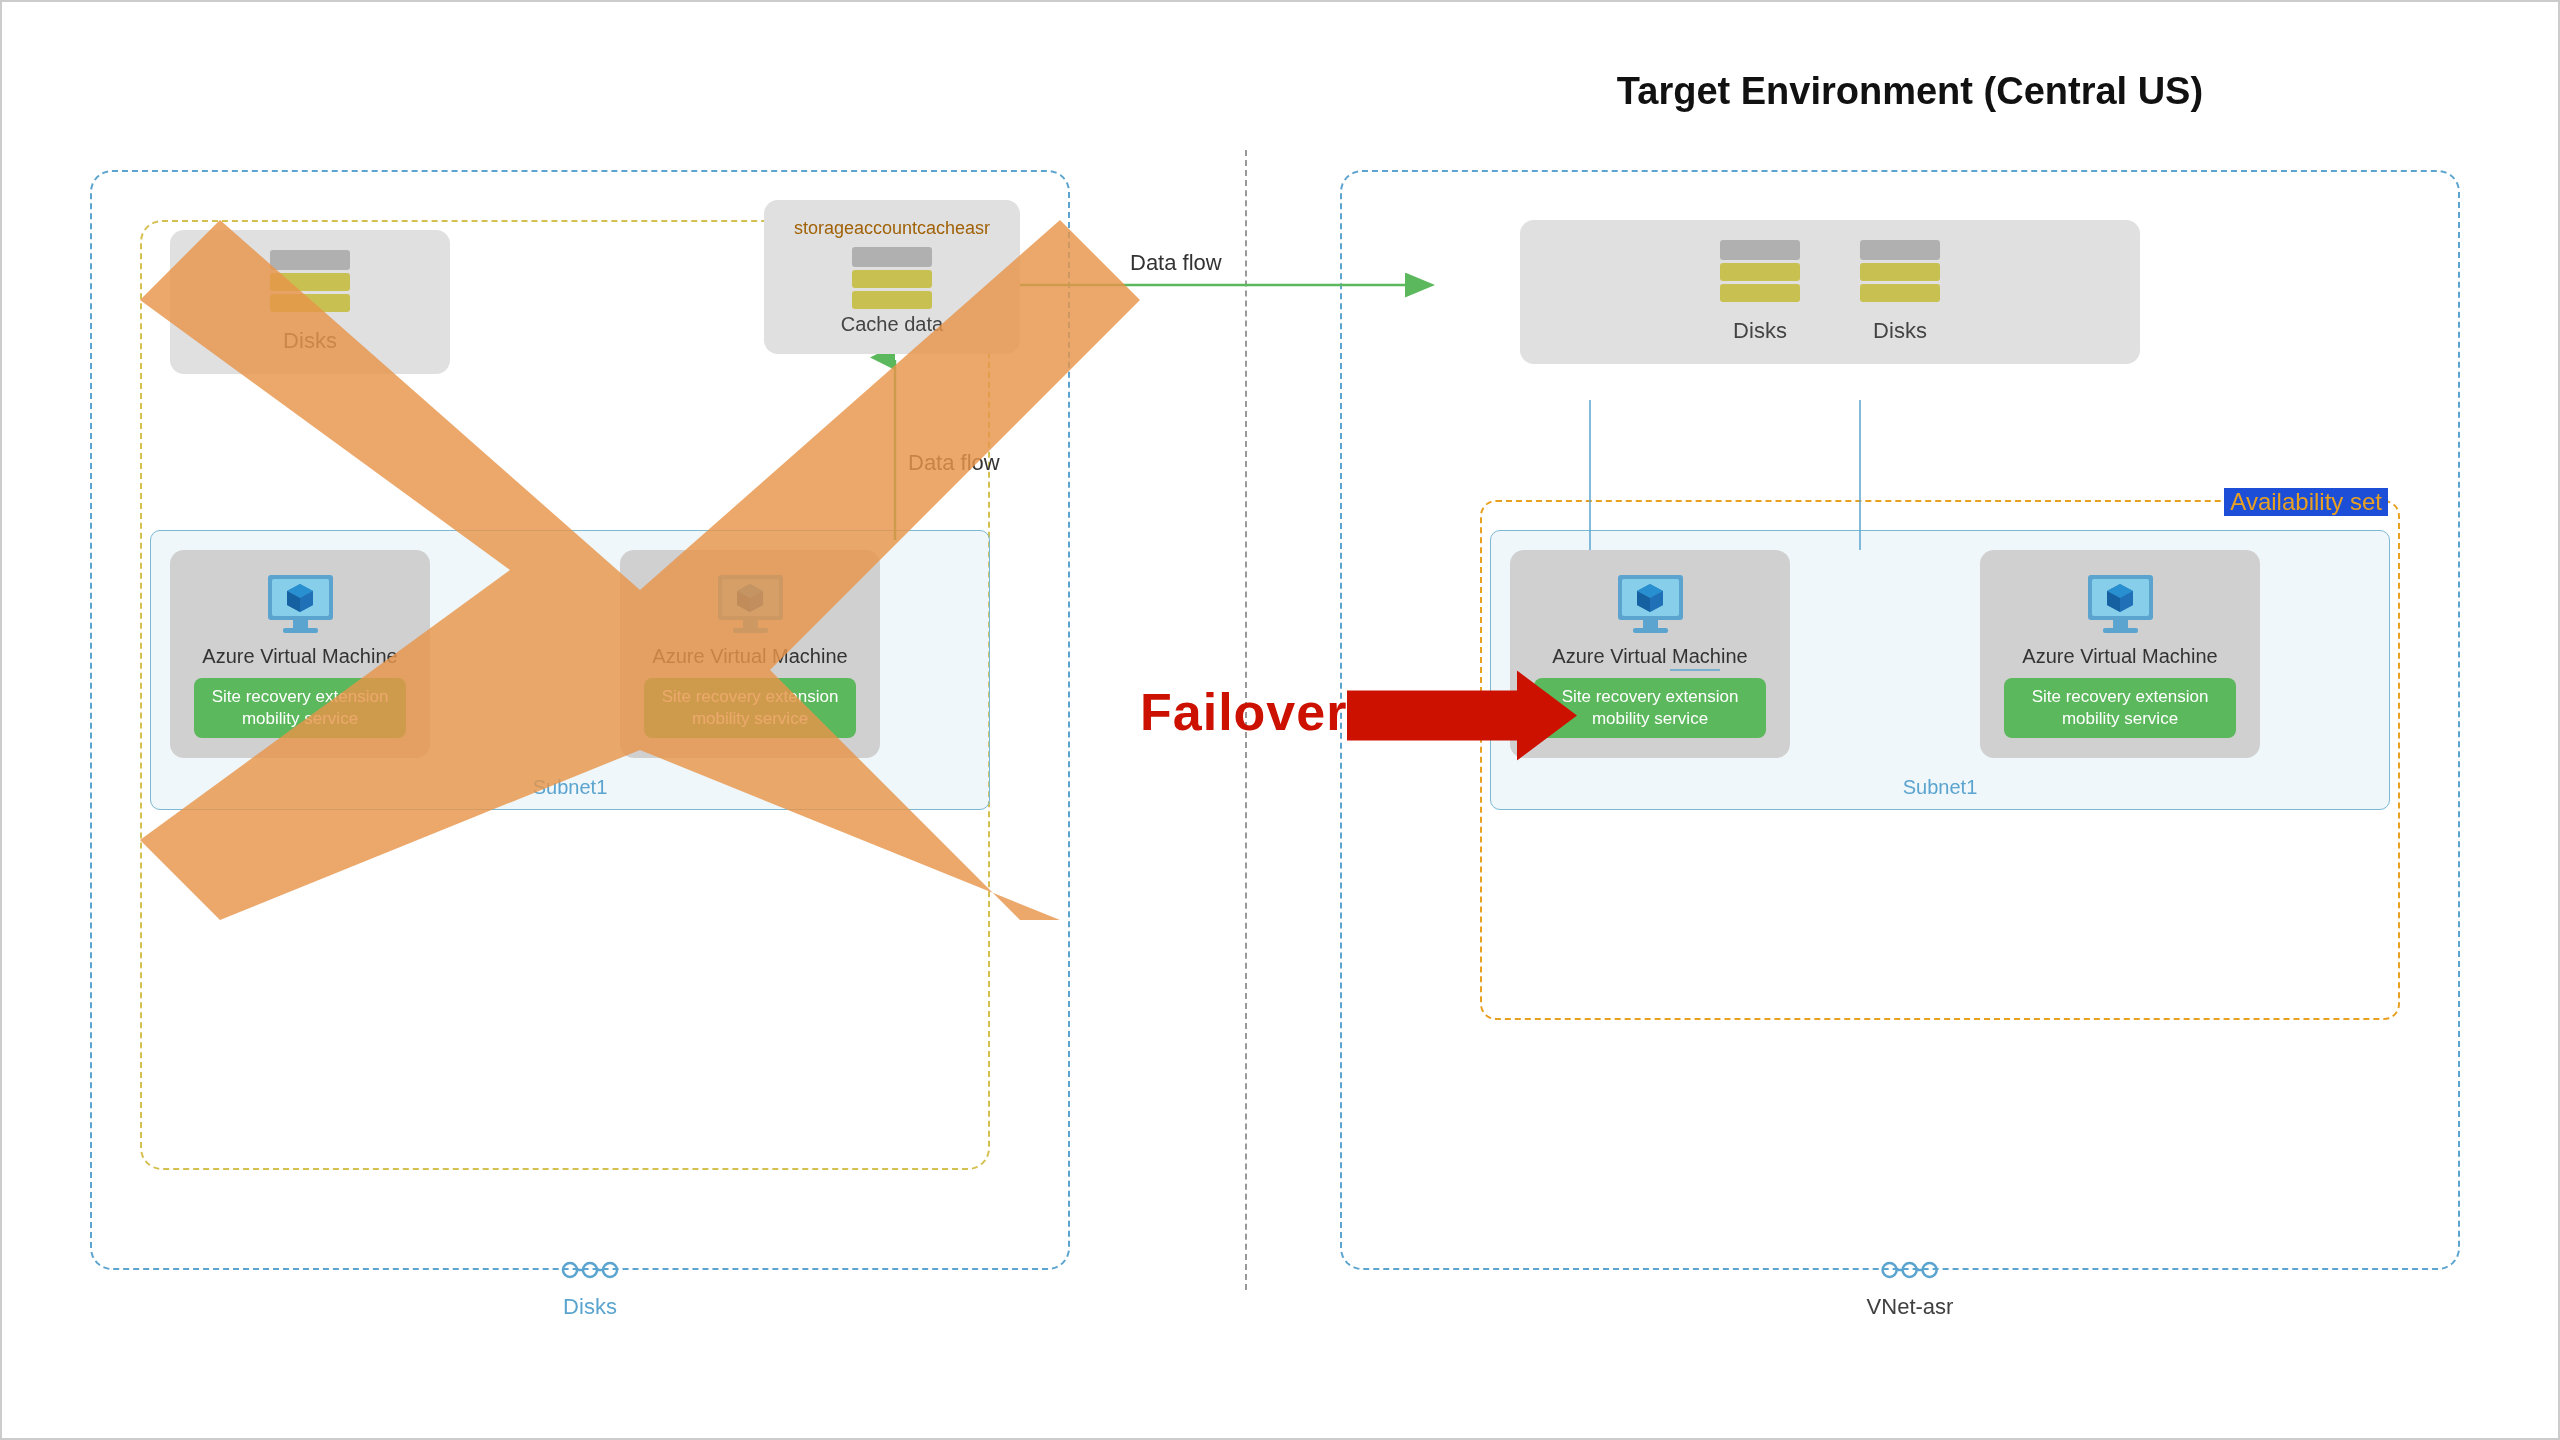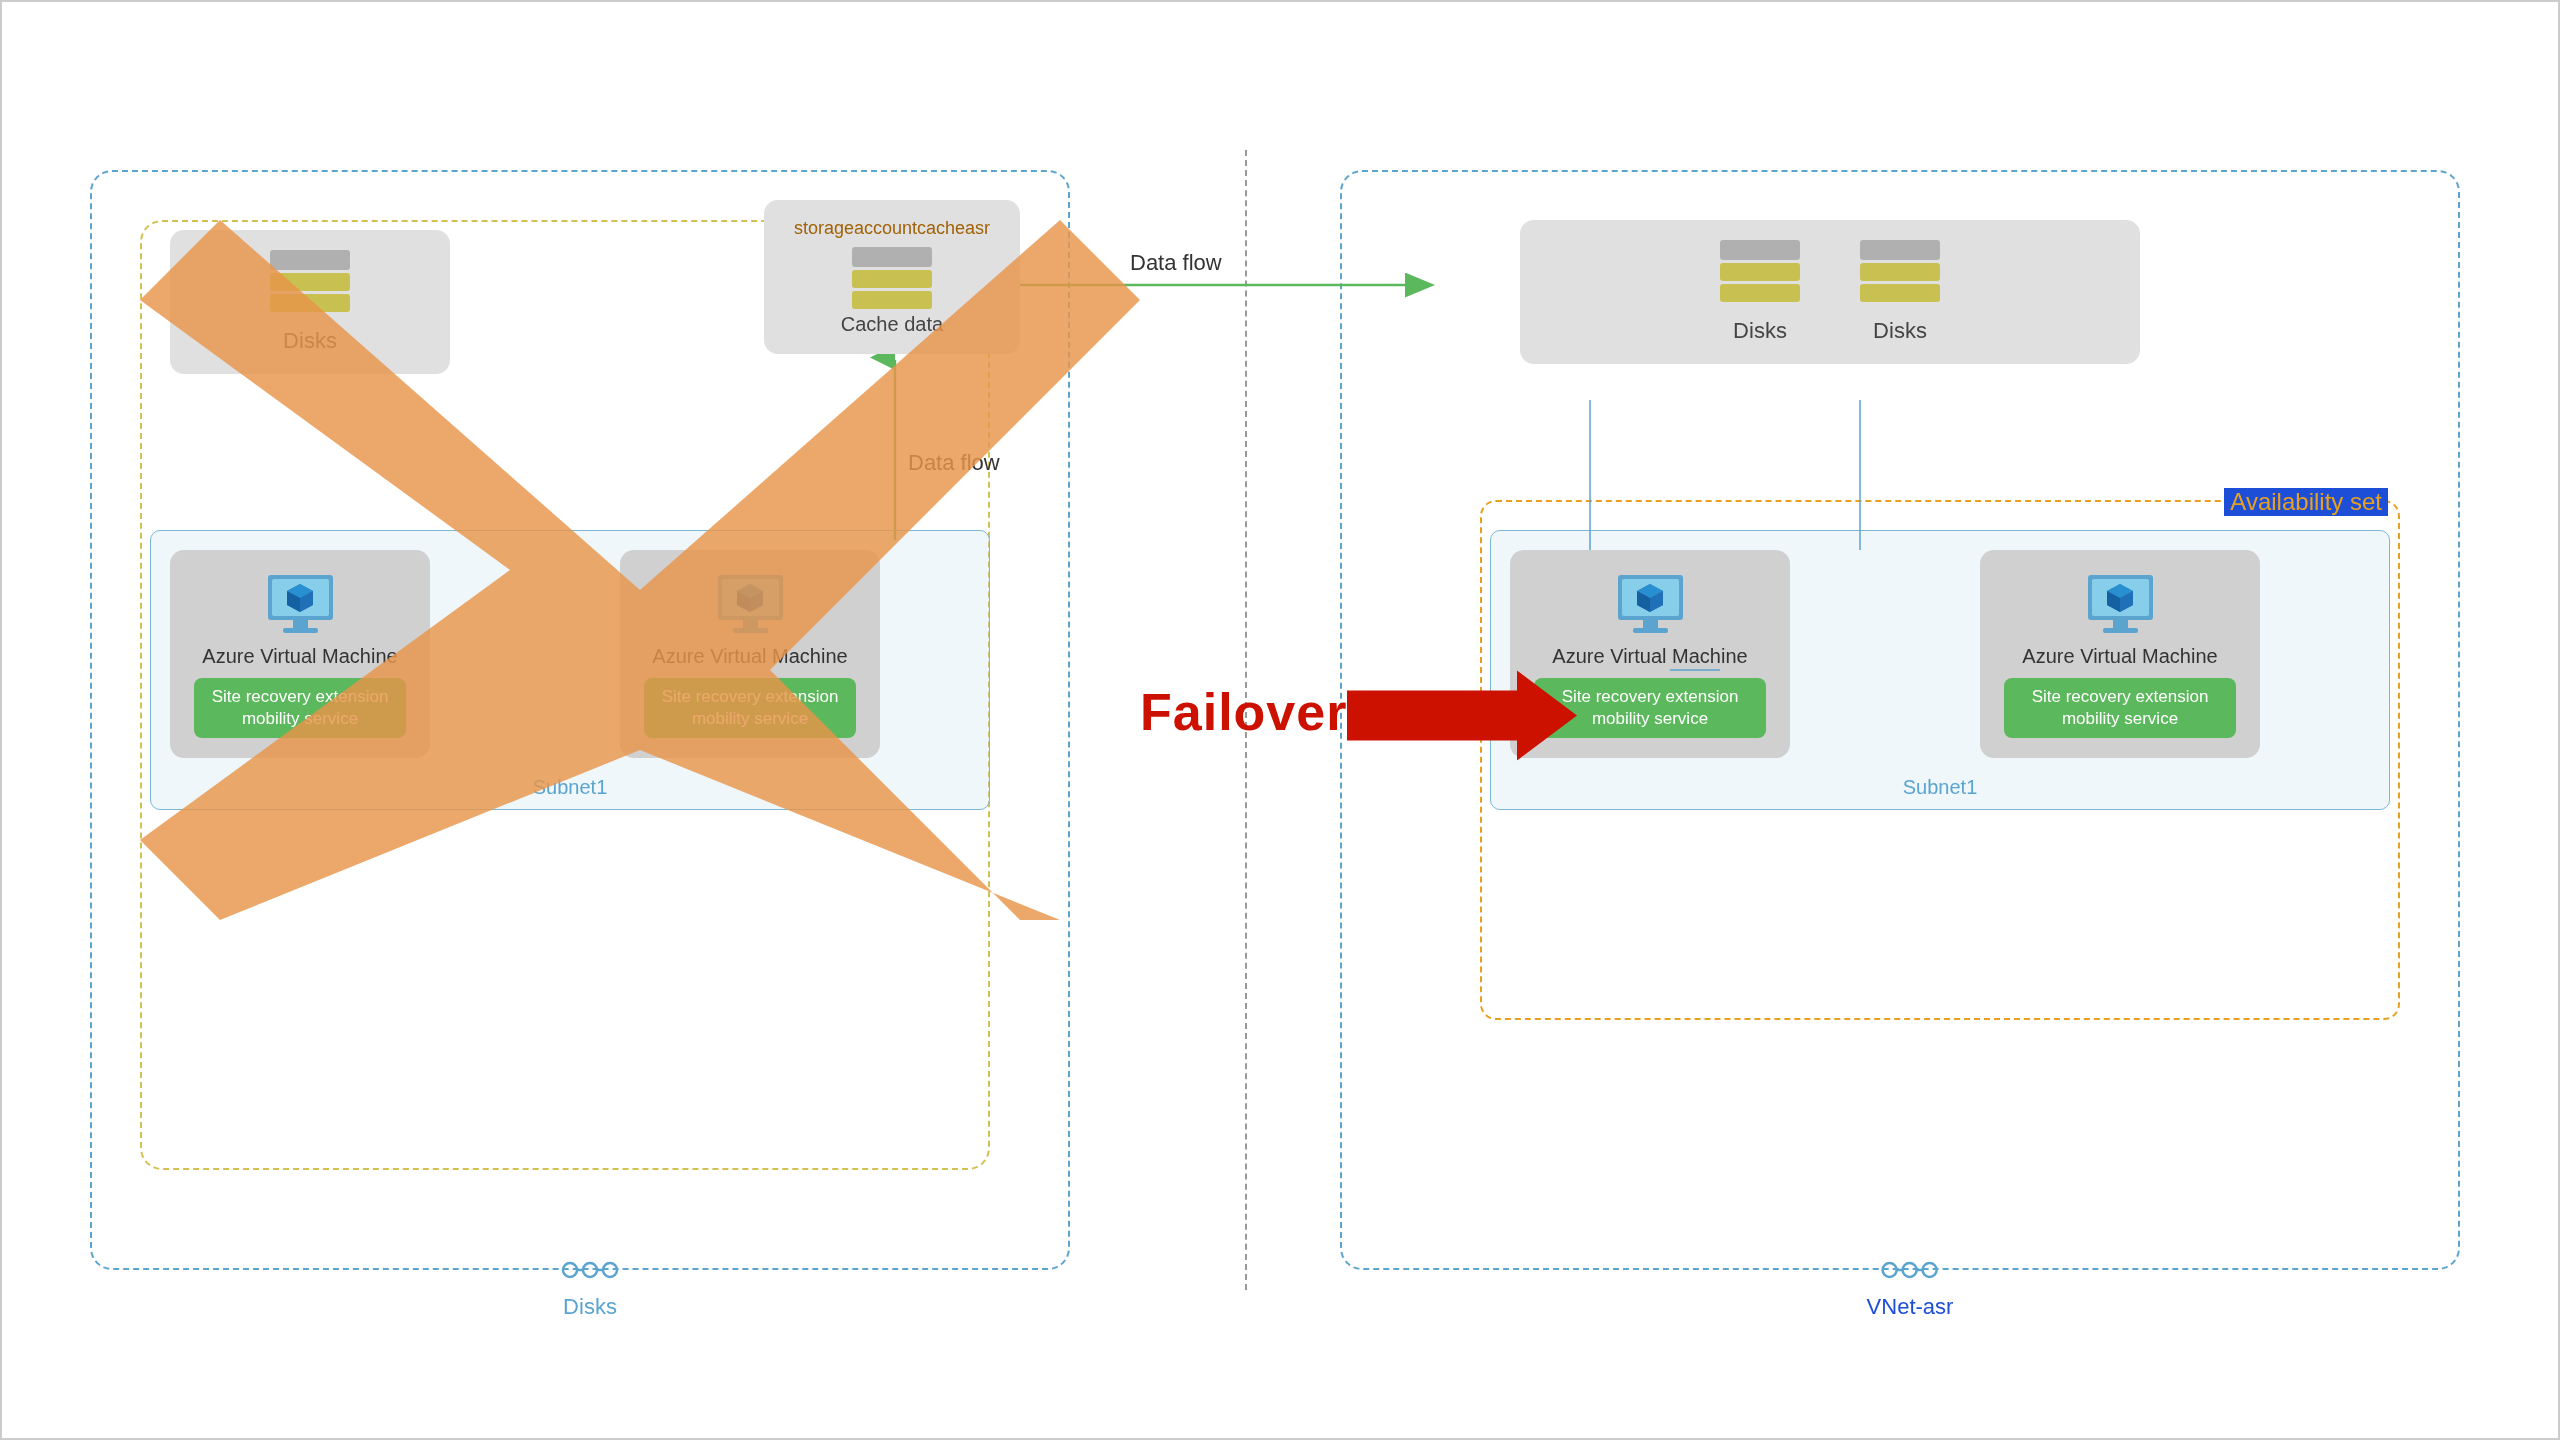--- a/index.html
+++ b/index.html
@@ -296,20 +296,21 @@
           <rect x="0" y="0" width="80" height="20" rx="3" fill="#b0b0b0"></rect>
           <rect x="0" y="23" width="80" height="18" rx="3" fill="#c8c050"></rect>
           <rect x="0" y="44" width="80" height="18" rx="3" fill="#c8c050"></rect>
         </svg>
         <span class="disk-label" style="font-size:20px; color:#444; margin-top:1px;">Cache data</span>
       </div>
 
     </div>
 
     <div class="region-target" style="position:absolute; right:0; top:0; width:1180px; height:1280px;">
+      <div class="region-title" style="position:absolute; top:0; left:50%; transform:translateX(-50%); font-size:38px; font-weight:bold; color:#111; white-space:nowrap;">Target Environment (Central US)</div>
 
       <div class="vnet-container" style="position:absolute; left:20px; top:100px; width:1120px; height:1100px; border:2.5px dashed #5ba4cf; border-radius:22px;">
       </div>
 
       <div style="position:absolute; left:160px; top:430px; width:920px; height:520px; border:2px dashed #e8a020; border-radius:16px;">
         <span style="position:absolute; right:10px; top:-14px; background:#1d4ed8; padding:0 6px; font-size:24px; color:#e8a020;">Availability set</span>
       </div>
 
       <div class="disks-group" style="position:absolute; top:150px; left:200px; width:620px; justify-content:center; gap:60px;">
         <div class="single-disk">
@@ -369,21 +370,21 @@
       </div>
 
       <div style="position:absolute; bottom:30px; left:50%; transform:translateX(-50%); display:flex; flex-direction:column; align-items:center;">
         <svg width="60" height="40" viewBox="0 0 60 40">
           <circle cx="10" cy="20" r="7" fill="none" stroke="#5ba4cf" stroke-width="2.5"></circle>
           <circle cx="30" cy="20" r="7" fill="none" stroke="#5ba4cf" stroke-width="2.5"></circle>
           <circle cx="50" cy="20" r="7" fill="none" stroke="#5ba4cf" stroke-width="2.5"></circle>
           <line x1="17" y1="20" x2="23" y2="20" stroke="#5ba4cf" stroke-width="2.5"></line>
           <line x1="37" y1="20" x2="43" y2="20" stroke="#5ba4cf" stroke-width="2.5"></line>
         </svg>
-        <span class="vnet-label" style="font-size:22px; color:#1d4ed8; margin-top:4px;">VNet-asr</span>
+        <span class="vnet-label" style="font-size:22px; color:#404040; margin-top:4px;">VNet-asr</span>
       </div>
 
     </div>
 
     <div style="position:absolute; left:80px; top:150px; width:1000px; height:700px; z-index:20; pointer-events:none; overflow:hidden;">
 
       <div style="position:absolute; width:100%; height:100%;">
 
         <div style="position:absolute; top:0; left:0; width:100%; height:100%;">
           <svg width="1000" height="700" viewBox="0 0 1000 700">

